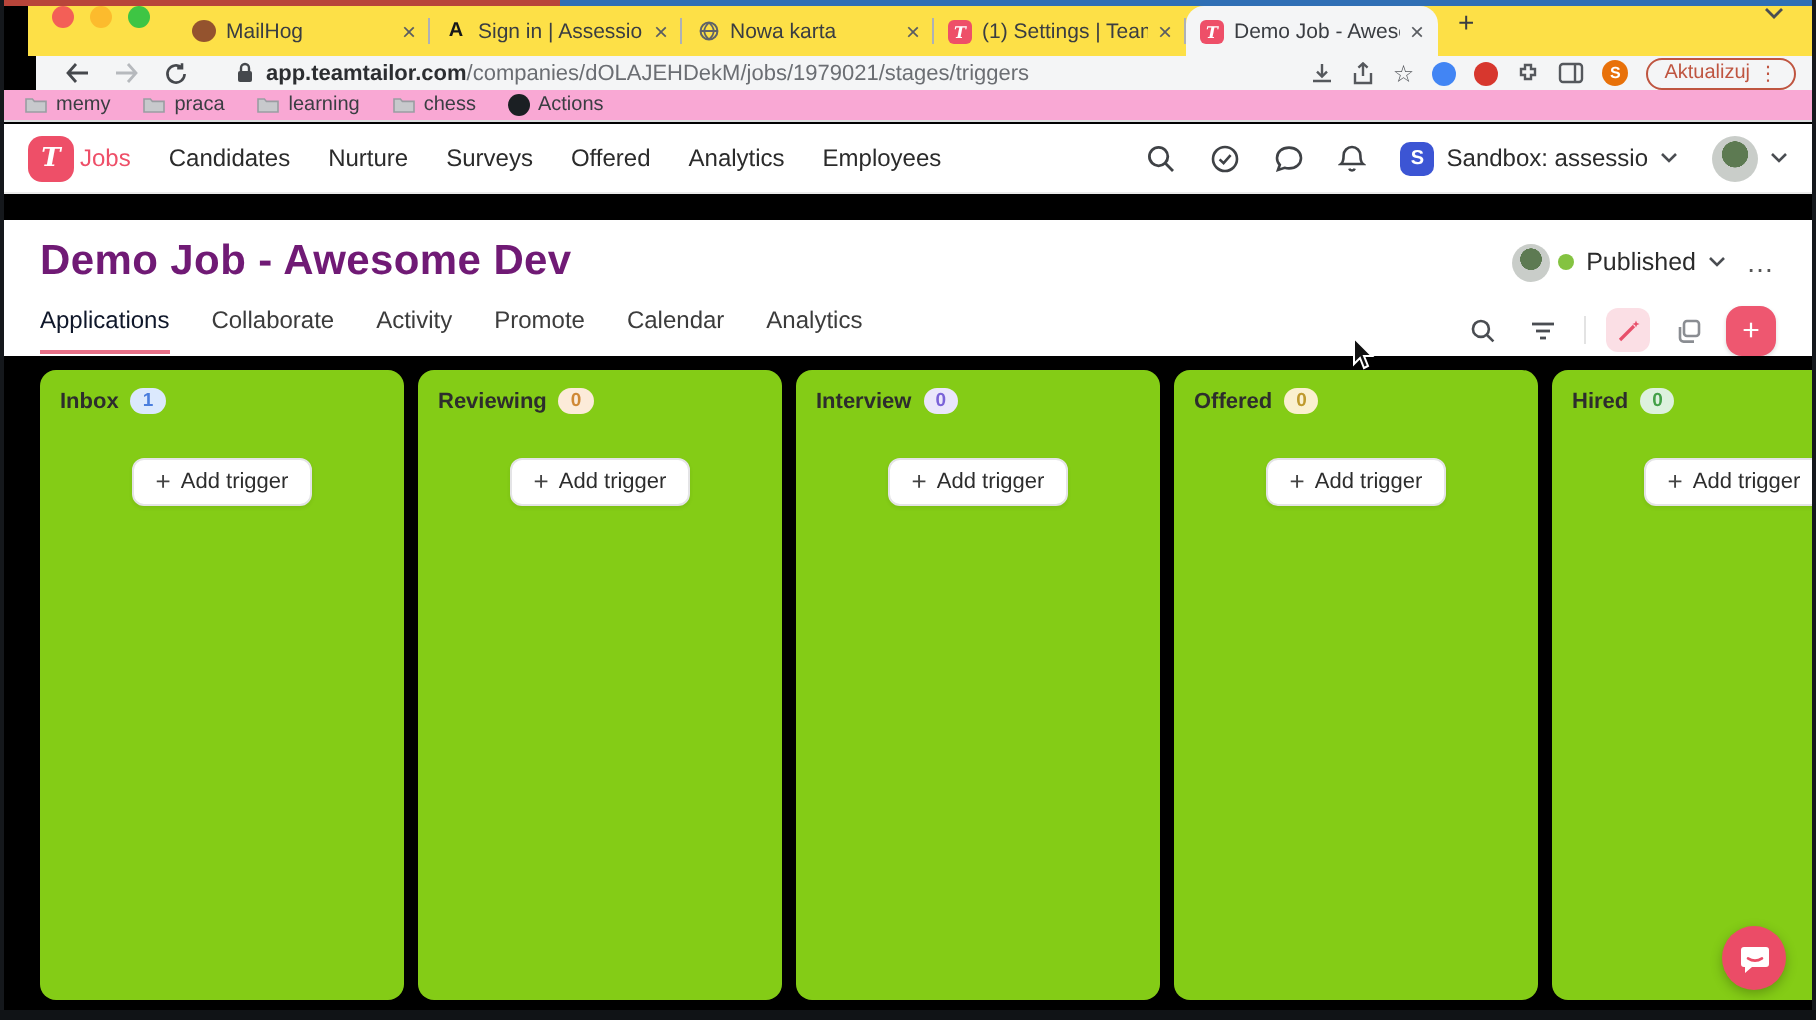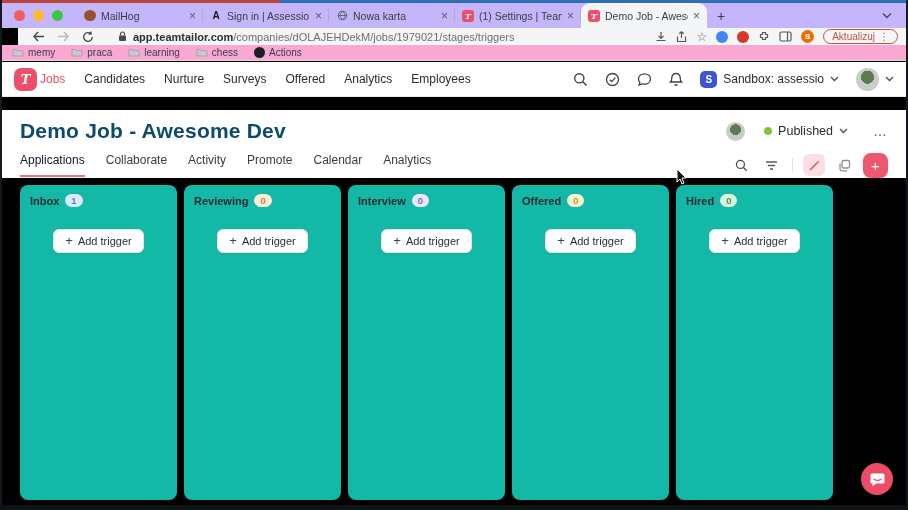--- a/index.html
+++ b/index.html
@@ -7,22 +7,22 @@
   body { font-family:"Liberation Sans", sans-serif; background:#000; position:relative; }
   #screen { position:absolute; inset:0; }
 
   
   .frame-top { position:absolute; top:0; left:0; width:908px; height:3px;
     background:linear-gradient(90deg,#b8453a 0 280px,#2f6fb5 280px 100%); z-index:50; }
   .frame-side { position:absolute; top:0; bottom:0; width:2px; background:#15181c; z-index:50; }
   .frame-bottom { position:absolute; bottom:0; left:0; width:908px; height:5px; background:#101316; z-index:50; }
 
   
-  #tabstrip { position:absolute; top:3px; left:2px; right:2px; height:25px;
-    background:#c4b5fd; display:flex; align-items:center; }
+  #tabstrip { position:absolute; top:3px; left:14px; right:2px; height:25px;
+    background:#fde047; display:flex; }
   .traffic { display:flex; gap:8px; padding:0 14px 0 12px; }
   .light { width:11px; height:11px; border-radius:50%; }
   .light.red{background:#f35f57;} .light.yellow{background:#fcbb2d;} .light.green{background:#3ec544;}
   .tab { width:126px; height:25px; display:flex; align-items:center; gap:5px;
     padding:0 7px; font-size:10.5px; color:#3a3d42; position:relative; }
   .tab:not(.active)::after { content:""; position:absolute; right:0; top:6px; bottom:6px; width:1px; background:#aeb1b5; }
   .tab.active { background:#f4f5f6; border-radius:9px 9px 0 0; }
   .tab.active::after { display:none; }
   .tab-title { flex:1; white-space:nowrap; overflow:hidden; }
   .tab-close { color:#5a5d62; font-size:12px; line-height:10px; cursor:default; }
@@ -64,22 +64,22 @@
   .hdr-right { margin-left:auto; display:flex; align-items:center; gap:17px; }
   .chip-s { width:17px; height:17px; border-radius:5px; background:#3c55d4; color:#fff; font-size:10px;
     font-weight:bold; display:flex; align-items:center; justify-content:center; }
   .account { display:flex; align-items:center; gap:6px; font-size:12px; color:#2b2b2b; }
   .avatar-user { width:23px; height:23px; border-radius:50%; background:#c9cdc9;
     background:radial-gradient(circle at 50% 40%, #5d7a52 0 36%, #c9cdc9 37%); }
 
   
   #pagehead { position:absolute; top:110px; left:2px; right:2px; height:42px; background:#fff;
     display:flex; align-items:center; padding:0 18px; }
-  .page-title { font-size:21px; font-weight:bold; color:#0c4a6e; letter-spacing:.2px; }
-  .ph-right { margin-left:auto; display:flex; align-items:center; gap:19px; }
+  .page-title { font-size:21px; font-weight:bold; color:#701a75; letter-spacing:.2px; }
+  .ph-right { margin-left:auto; display:flex; align-items:center; gap:4px; }
   .avatar-sm { width:19px; height:19px; border-radius:50%;
     background:radial-gradient(circle at 50% 40%, #5d7a52 0 36%, #c9cdc9 37%); }
   .status { display:flex; align-items:center; gap:6px; font-size:12.5px; color:#2b2b2b; font-weight:500; }
   .dot { width:8px; height:8px; border-radius:50%; background:#84c341; }
   .ellipsis { font-size:14px; color:#555; letter-spacing:1px; margin-left:6px; }
 
   
   #tabsrow { position:absolute; top:152px; left:2px; right:2px; height:26px; background:#fff;
     display:flex; align-items:center; padding:0 18px; }
   .jobtabs { display:flex; gap:21px; font-size:12px; color:#3c3c3c; }
@@ -87,21 +87,21 @@
   .jobtab.active { color:#0f172a; border-bottom:2px solid #e87087; }
   .tools { margin-left:auto; display:flex; align-items:center; gap:8px; }
   .tool-divider { width:1px; height:14px; background:#e3e3e3; margin:0 2px; }
   .tool-btn { width:22px; height:22px; border-radius:6px; display:flex; align-items:center; justify-content:center; }
   .tool-btn.wand { background:#fbdfe5; }
   .plus-btn { width:25px; height:25px; border-radius:8px; background:#ee5770; color:#fff; font-size:15px;
     display:flex; align-items:center; justify-content:center; box-shadow:0 1px 2px rgba(0,0,0,.15); }
 
   
   #board { position:absolute; top:185px; left:20px; display:flex; gap:7px; }
-  .col { width:157px; height:315px; background:#14b8a6; border-radius:8px; padding:9px 10px; }
+  .col { width:182px; height:315px; background:#84cc16; border-radius:8px; padding:9px 10px; }
   .col-head { display:flex; align-items:center; gap:6px; }
   .col-name { font-size:11px; font-weight:bold; color:#2d2d2d; }
   .badge { font-size:9.5px; font-weight:bold; padding:1px 6px; border-radius:8px; }
   .add-trigger { margin:22px auto 0; width:max-content; display:flex; align-items:center; gap:5px;
     background:#fff; border:1px solid #e4e4e6; border-radius:6px; padding:5px 11px;
     font-size:11px; color:#2d2d2d; font-weight:500; box-shadow:0 1px 2px rgba(0,0,0,.07); }
   .add-plus { font-size:13px; color:#444; line-height:10px; }
 
   
   #intercom { position:absolute; left:861px; top:463px; width:32px; height:32px; border-radius:50%;

